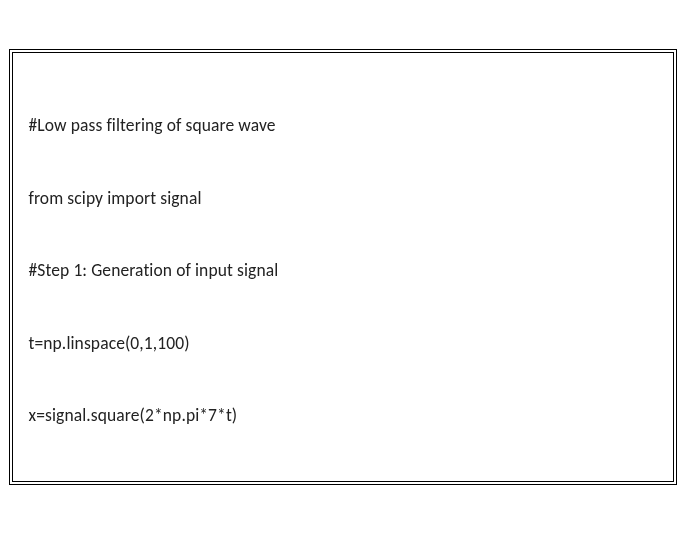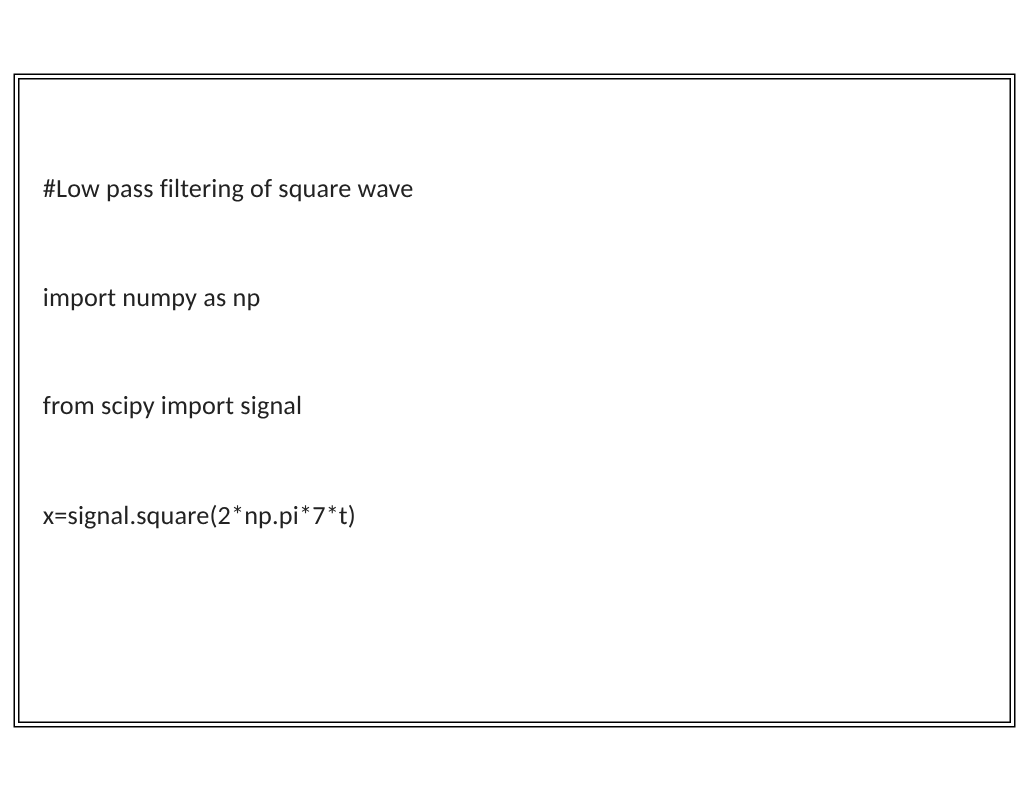--- a/index.html
+++ b/index.html
@@ -32,22 +32,23 @@
     letter-spacing: 0.1px;
   }
   .code .line { display: block; }
 </style>
 </head>
 <body>
 
 <div class="outer-frame">
   <div class="code">
     <span class="line">#Low pass filtering of square wave</span>
-    <span class="line">import numpy as np</span>
     <span class="line">from scipy import signal</span>
+    <span class="line">#Step 1: Generation of input signal</span>
+    <span class="line">t=np.linspace(0,1,100)</span>
     <span class="line">x=signal.square(2*np.pi*7*t)</span>
     
     
     
     
     
     
     
     
     

